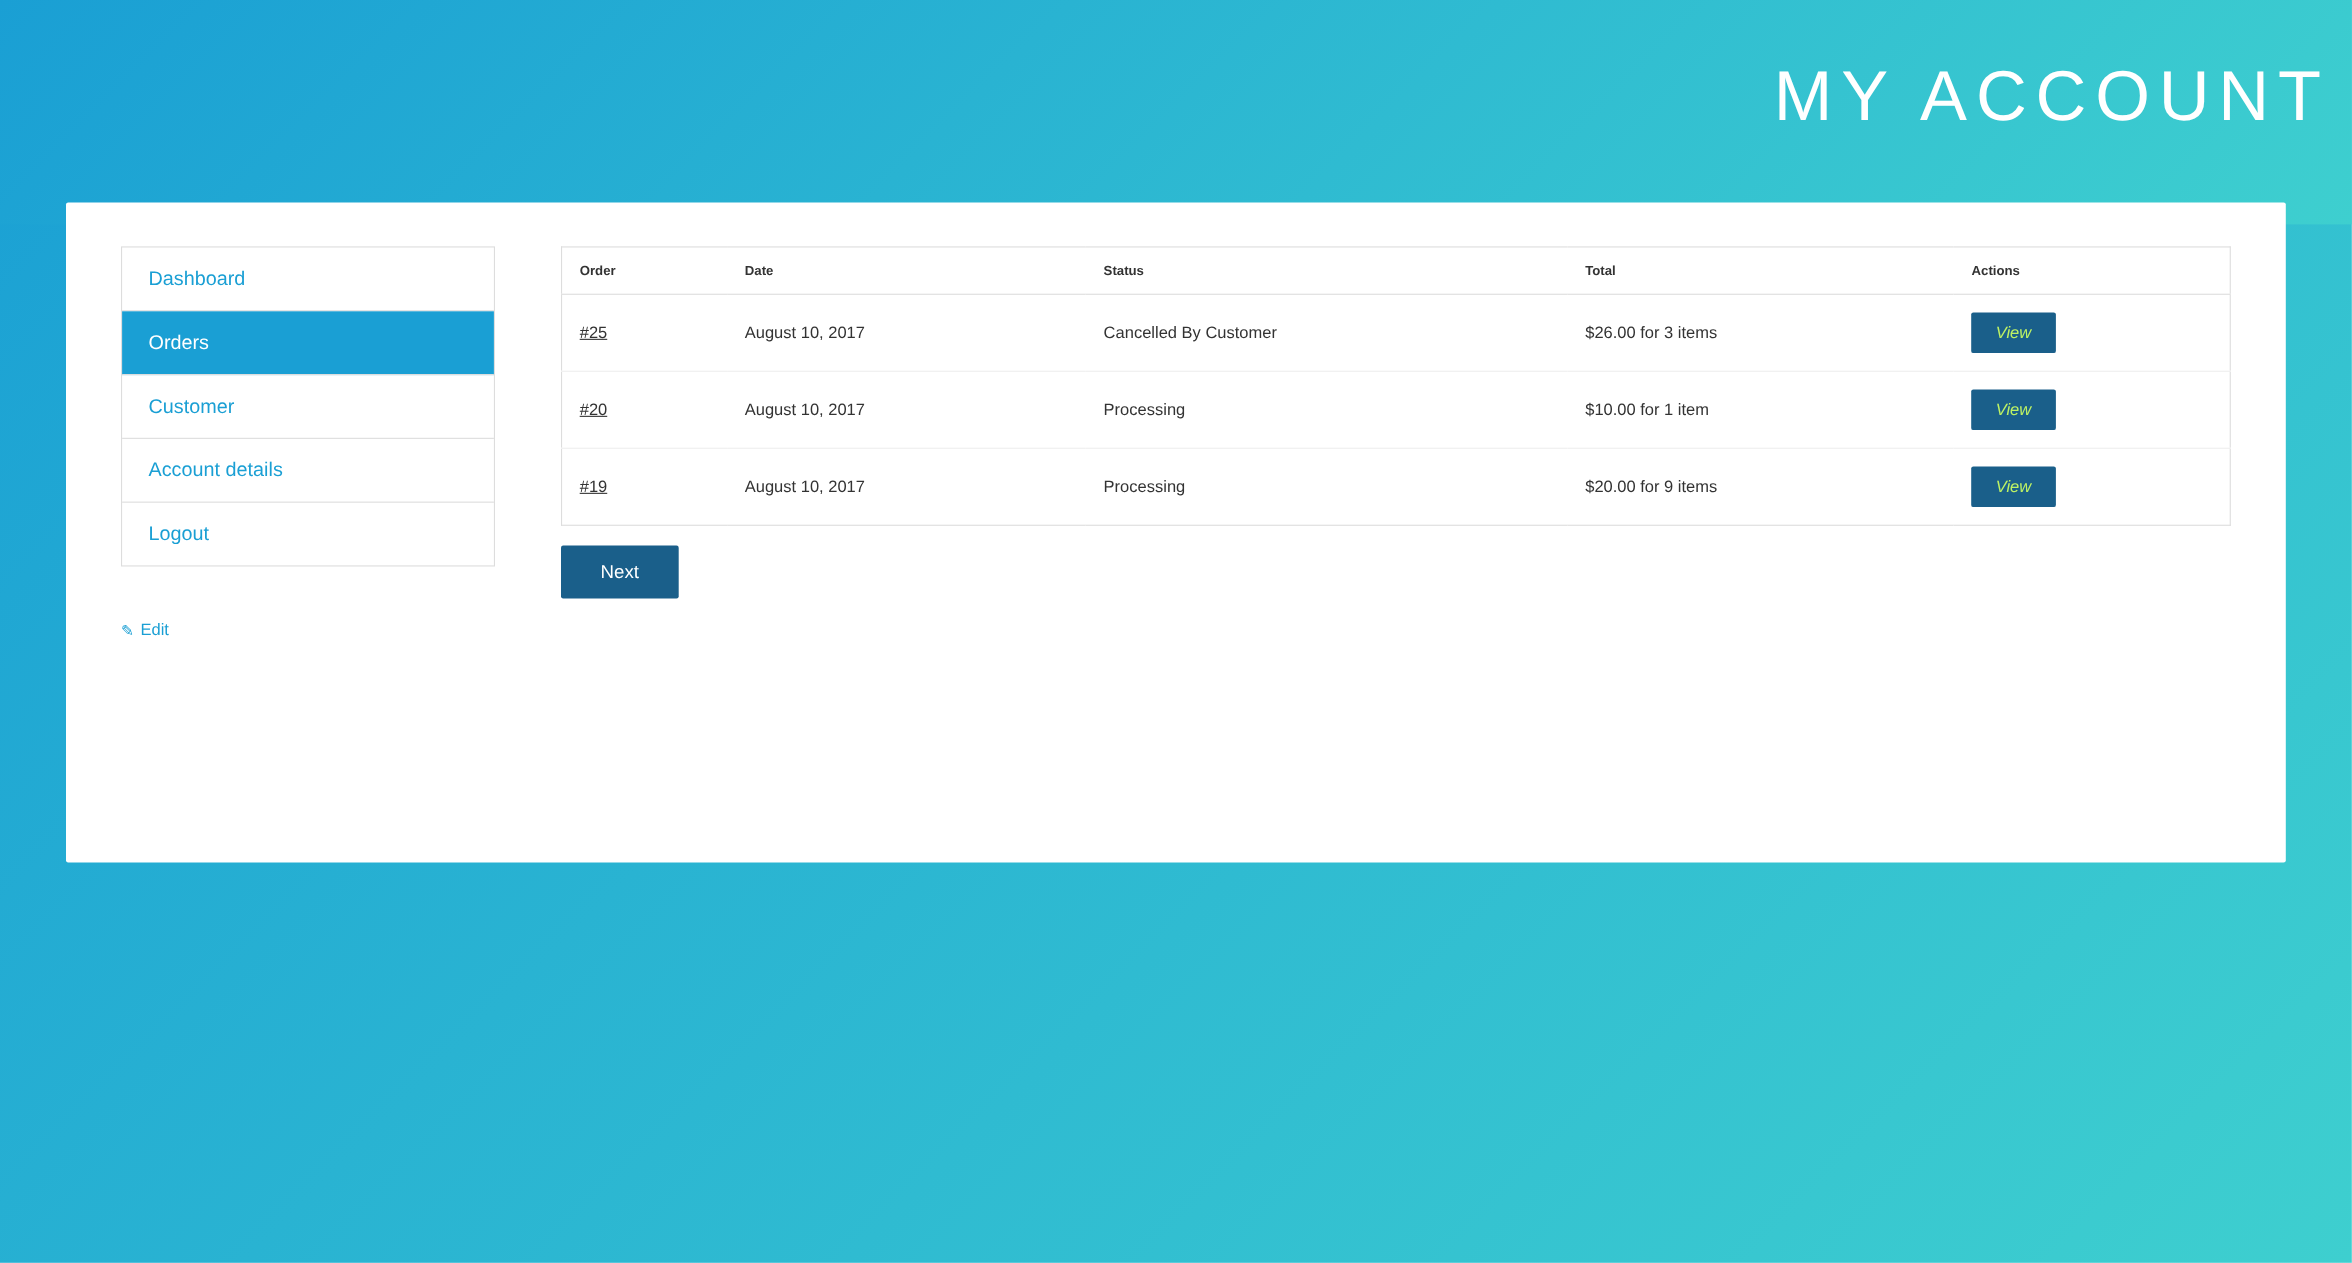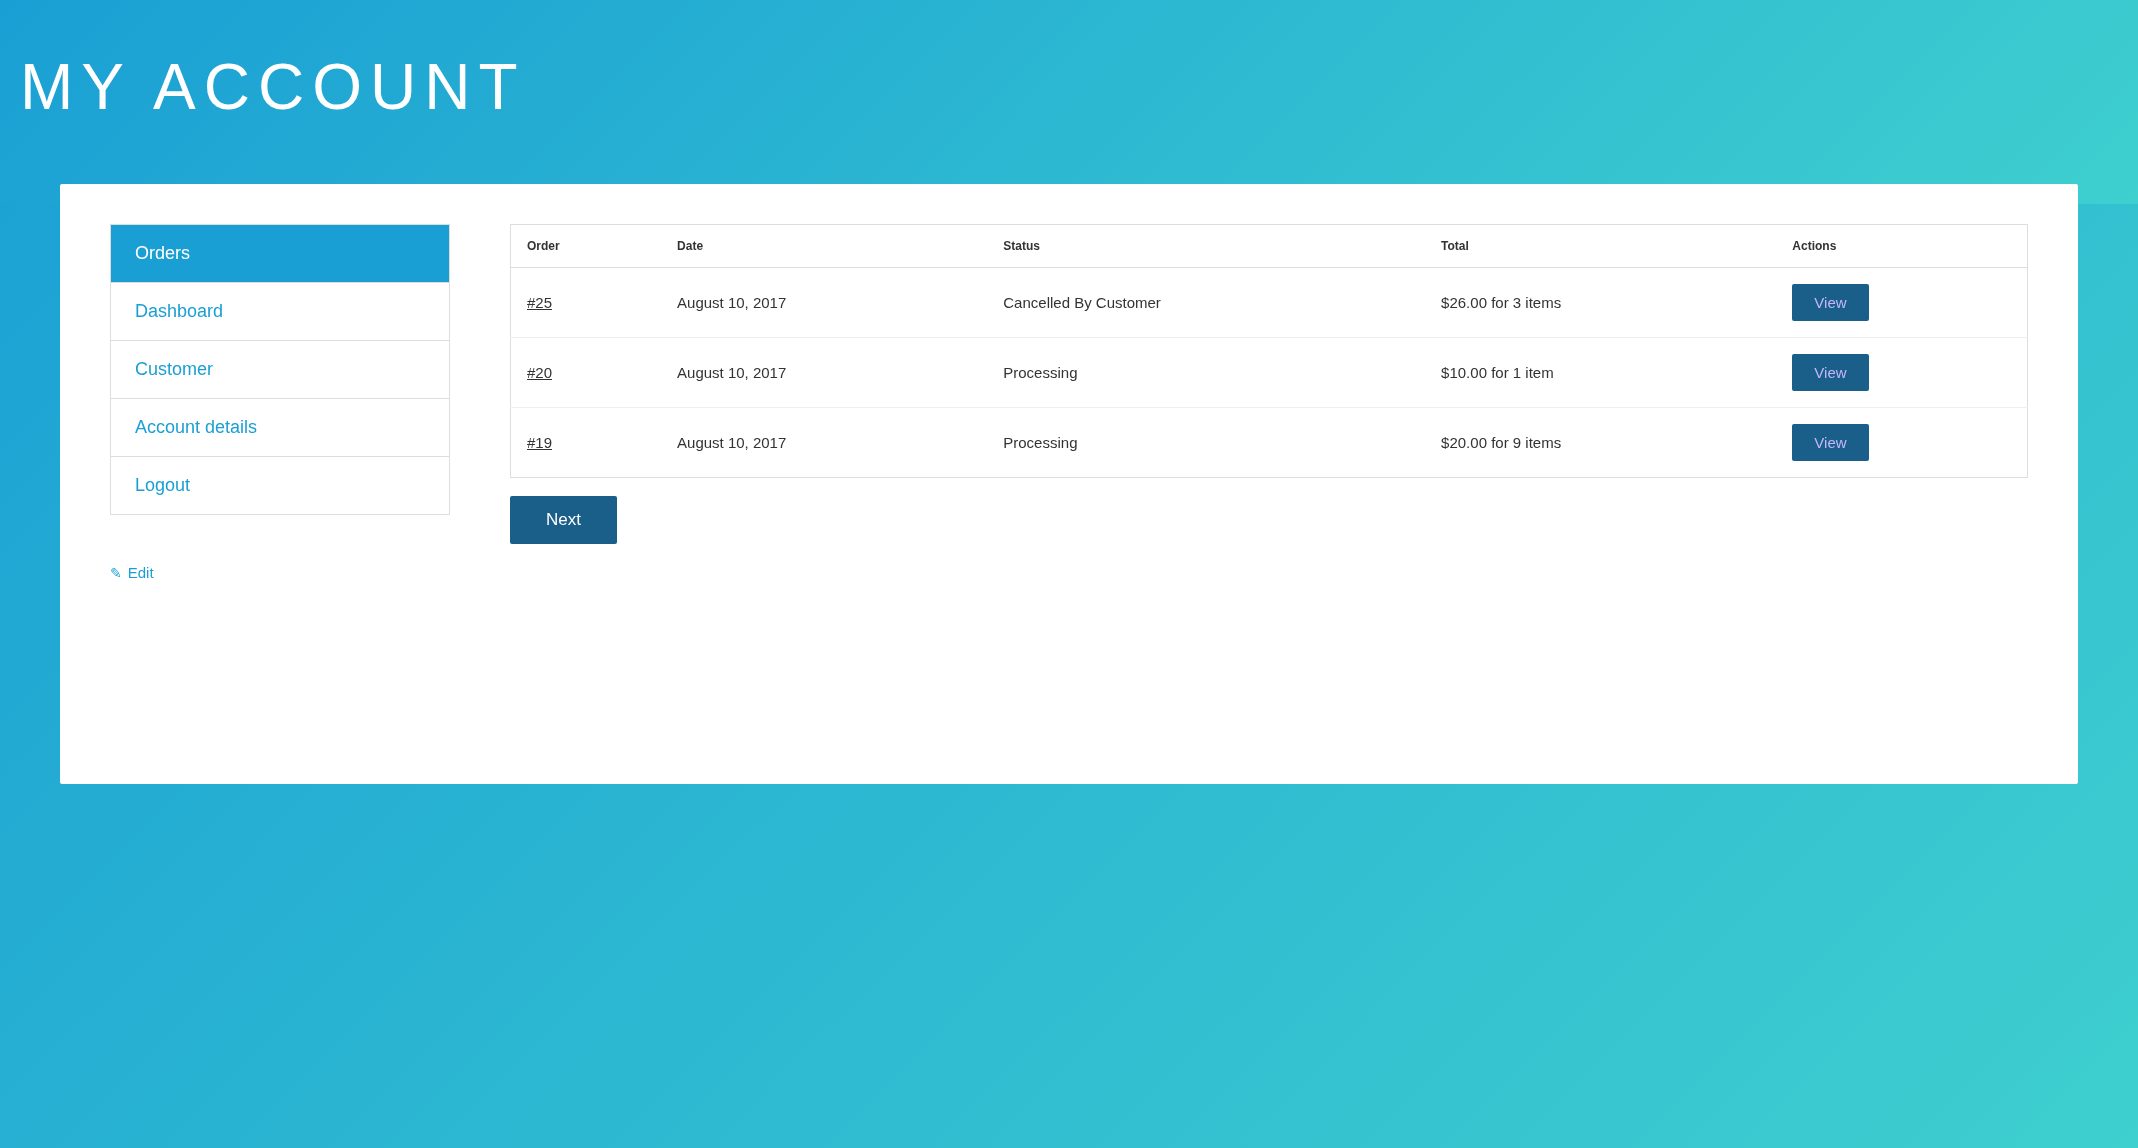--- a/index.html
+++ b/index.html
@@ -11,21 +11,21 @@
     body {
       font-family: 'Helvetica Neue', Arial, sans-serif;
       background: linear-gradient(135deg, #1a9fd4 0%, #3ecfcf 100%);
       min-height: 100vh;
       overflow-x: hidden;
     }
 
     .header-section {
       background: linear-gradient(135deg, #1a9fd4 0%, #3ecfcf 100%);
       padding: 50px 20px 80px;
-      text-align: left;
+      text-align: right;
     }
 
     .page-title {
       color: white;
       font-size: 64px;
       font-weight: 300;
       letter-spacing: 8px;
       text-transform: uppercase;
     }
 
@@ -115,27 +115,28 @@
     }
 
     .order-number {
       color: #1a9fd4;
       font-weight: 500;
       text-decoration: underline;
     }
 
     .view-button {
       background: #1a5f8a;
-      color: #c4b5fd;
+      color: #bef264;
       border: none;
       padding: 10px 22px;
       font-size: 15px;
       cursor: pointer;
       border-radius: 2px;
       font-weight: 500;
+      font-style: italic;
     }
 
     .next-button {
       margin-top: 18px;
       background: #1a5f8a;
       color: white;
       border: none;
       padding: 14px 36px;
       font-size: 17px;
       cursor: pointer;
@@ -147,25 +148,25 @@
 <body>
 
 <div class="header-section">
   <h1 class="page-title">MY ACCOUNT</h1>
 </div>
 
 <div class="content-wrapper">
   <div class="layout">
 
     <nav class="sidebar">
+      <div class="sidebar-item">
+        <span>Dashboard</span>
+      </div>
       <div class="sidebar-item active">
         <span>Orders</span>
-      </div>
-      <div class="sidebar-item">
-        <span>Dashboard</span>
       </div>
       <div class="sidebar-item">
         <span>Customer</span>
       </div>
       <div class="sidebar-item">
         <span>Account details</span>
       </div>
       <div class="sidebar-item">
         <span>Logout</span>
       </div>

